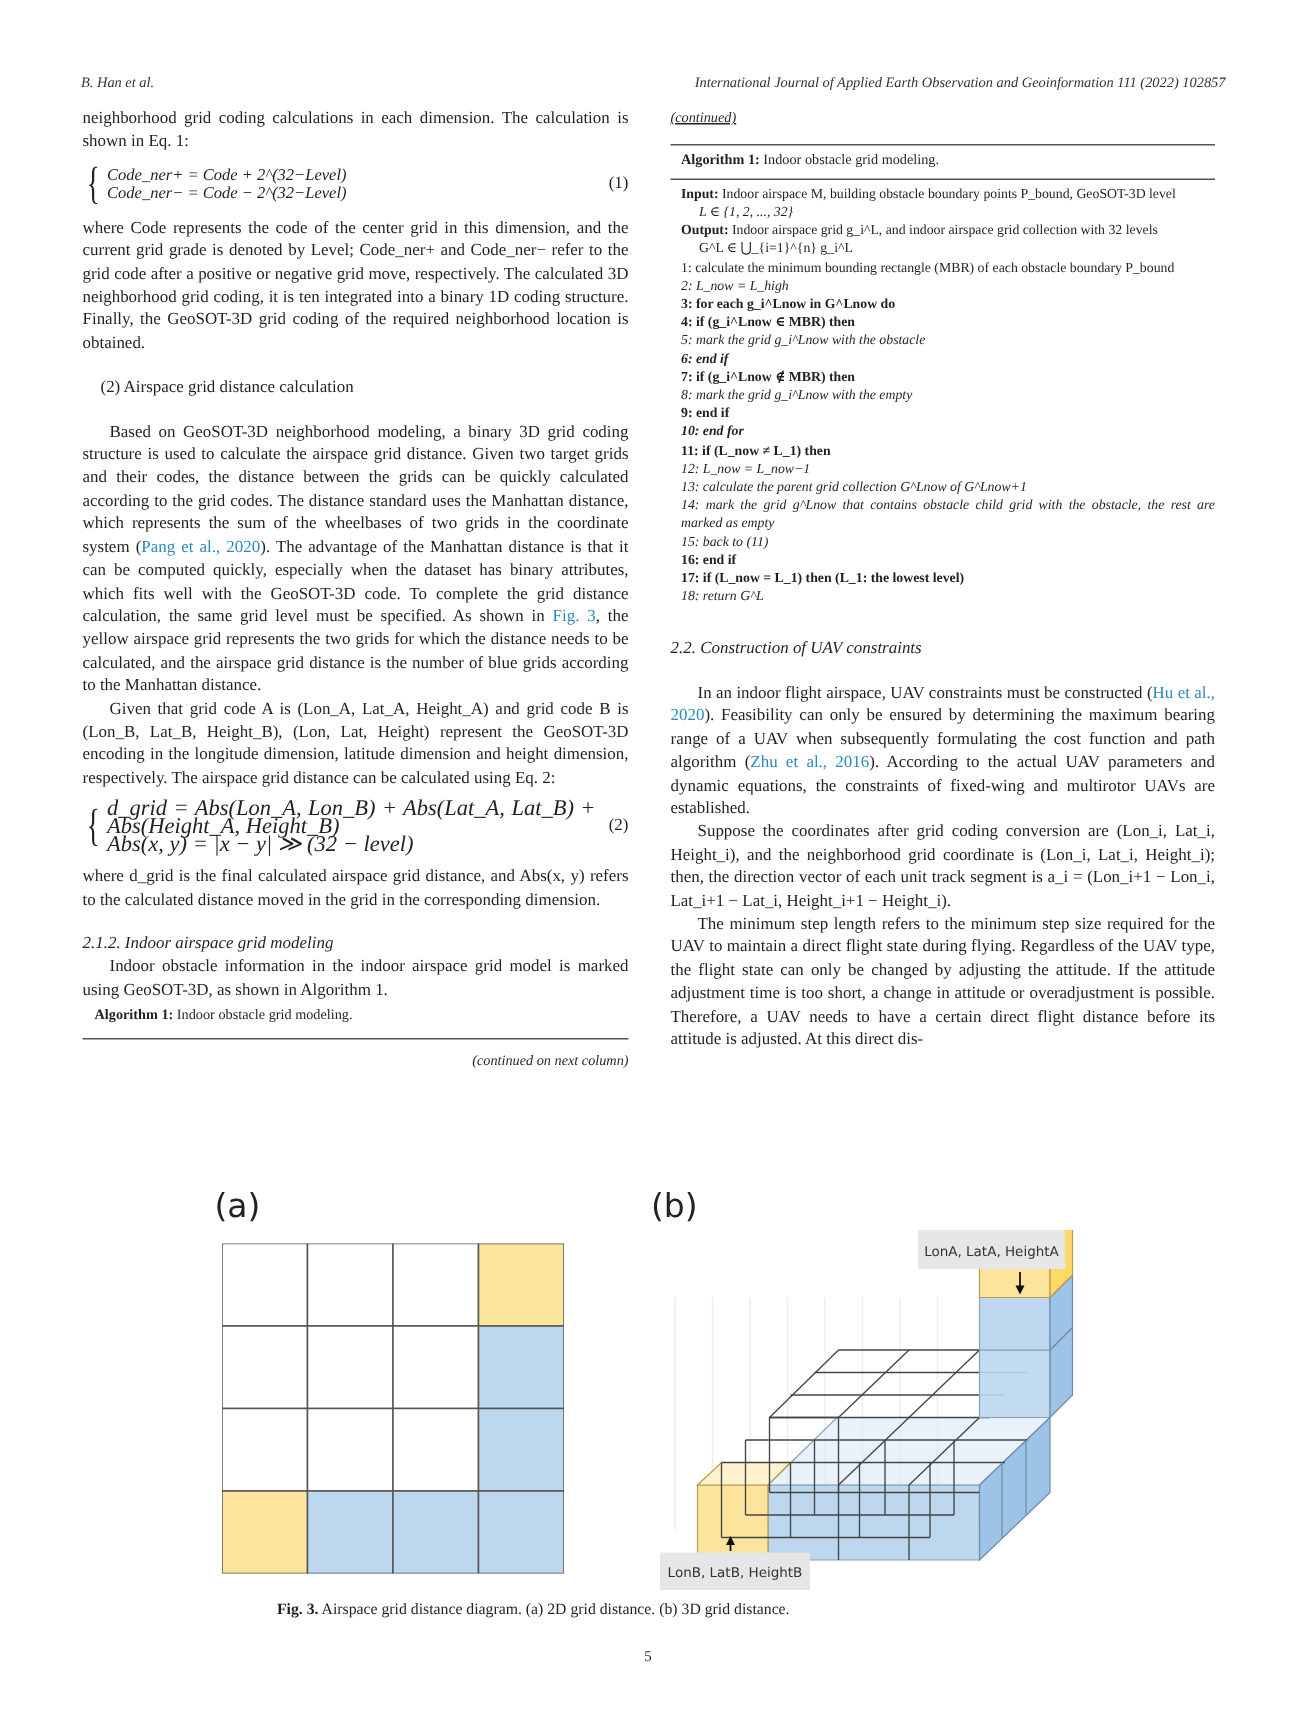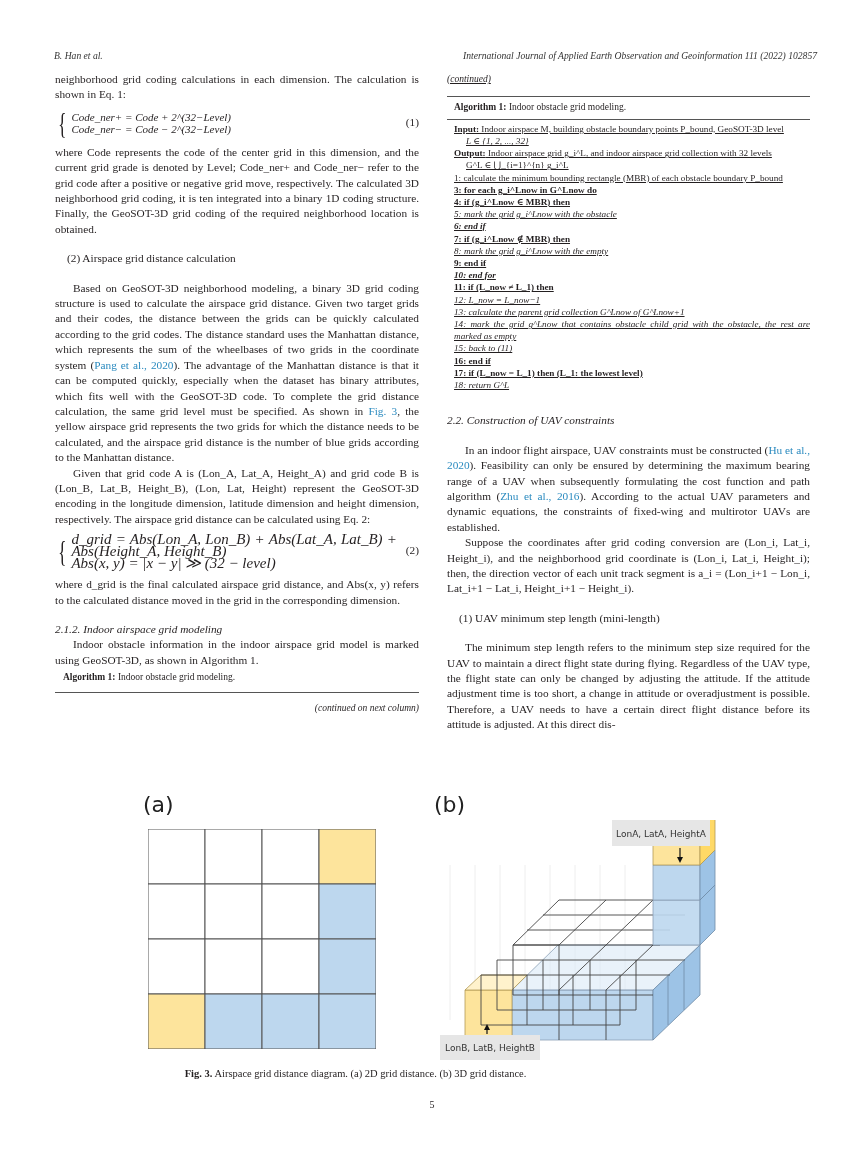--- a/index.html
+++ b/index.html
@@ -19,21 +19,21 @@
   .eq { position: relative; display: flex; align-items: center; font-style: italic; margin: 6px 0 8px 0; }
   .eq .brace { font-size: 30px; line-height: 28px; font-style: normal; font-weight: lighter; margin-right: 2px; transform: scaleX(0.6); }
   .eq .lines { flex: 1; line-height: 12px; font-size: 11px; }
   .eq .num { font-style: normal; width: 22px; text-align: right; }
   .subhead { margin: 14px 0 14px 12px; }
   .sec { font-style: italic; margin-top: 12px; }
   .algo-cap { font-size: 9.5px; margin-left: 8px; margin-top: 2px; }
   .rule { border-top: 1px solid #555; }
   .contnext { font-size: 9.5px; font-style: italic; text-align: right; margin-top: 8px; }
   .continued { font-size: 9.5px; font-style: italic; margin-bottom: 9px; text-decoration: underline; }
-  .algo { font-size: 9.2px; line-height: 12.2px; padding-left: 7px; text-decoration: underline; }
+  .algo { font-size: 9.2px; line-height: 12.2px; padding-left: 7px; }
   .algo .ln { display: block; }
   .algo .hang { padding-left: 12px; }
   .algo-head { border-top: 1px solid #555; border-bottom: 1px solid #555; padding: 3px 7px; font-size: 9.5px; margin-bottom: 3px; }
   .fig-label { position: absolute; font-family: "DejaVu Sans", sans-serif; font-size: 22px; color: #222; }
   .caption { position: absolute; top: 1068px; left: 0; width: 711px; text-align: center; font-size: 10.5px; }
   .pagenum { position: absolute; top: 1099px; left: 0; width: 864px; text-align: center; font-size: 10px; }
   svg text { font-family: "DejaVu Sans", sans-serif; }
 </style>
 </head>
 <body>
@@ -81,20 +81,21 @@
 
 <div class="col col-right">
   <p class="continued">(continued)</p>
   <div class="algo-head"><span class="b">Algorithm 1:</span><span> Indoor obstacle grid modeling.</span></div>
   <div class="algo">
     <span class="ln"><span class="b">Input:</span><span> Indoor airspace M, building obstacle boundary points P_bound, GeoSOT-3D level</span></span>
     <span class="ln hang i">L ∈ {1, 2, ..., 32}</span>
     <span class="ln"><span class="b">Output:</span><span> Indoor airspace grid g_i^L, and indoor airspace grid collection with 32 levels</span></span>
     <span class="ln hang">G^L ∈ ⋃_{i=1}^{n} g_i^L</span>
     <span class="ln">1: calculate the minimum bounding rectangle (MBR) of each obstacle boundary P_bound</span>
+    <span class="ln i">2: L_now = L_high</span>
     <span class="ln b">3: for each g_i^Lnow in G^Lnow do</span>
     <span class="ln b">4:    if (g_i^Lnow ∈ MBR) then</span>
     <span class="ln i">5:       mark the grid g_i^Lnow with the obstacle</span>
     <span class="ln b i">6:    end if</span>
     <span class="ln b">7:    if (g_i^Lnow ∉ MBR) then</span>
     <span class="ln i">8:       mark the grid g_i^Lnow with the empty</span>
     <span class="ln b">9:    end if</span>
     <span class="ln b i">10: end for</span>
     <span class="ln b">11: if (L_now ≠ L_1) then</span>
     <span class="ln i">12:    L_now = L_now−1</span>
@@ -105,21 +106,20 @@
     <span class="ln b">17: if (L_now = L_1) then (L_1: the lowest level)</span>
     <span class="ln i">18:    return G^L</span>
   </div>
 
   <p class="sec" style="margin-top:22px;">2.2.  Construction of UAV constraints</p>
 
   <p class="ind" style="margin-top:14px;"><span>In an indoor flight airspace, UAV constraints must be constructed (</span><span class="link">Hu et al., 2020</span><span>). Feasibility can only be ensured by determining the maximum bearing range of a UAV when subsequently formulating the cost function and path algorithm (</span><span class="link">Zhu et al., 2016</span><span>). According to the actual UAV parameters and dynamic equations, the constraints of fixed-wing and multirotor UAVs are established.</span></p>
 
   <p class="ind">Suppose the coordinates after grid coding conversion are (Lon_i, Lat_i, Height_i), and the neighborhood grid coordinate is (Lon_i, Lat_i, Height_i); then, the direction vector of each unit track segment is a_i = (Lon_i+1 − Lon_i, Lat_i+1 − Lat_i, Height_i+1 − Height_i).</p>
 
-  <p class="subhead">(1)  UAV minimum step length (mini-length)</p>
 
   <p class="ind">The minimum step length refers to the minimum step size required for the UAV to maintain a direct flight state during flying. Regardless of the UAV type, the flight state can only be changed by adjusting the attitude. If the attitude adjustment time is too short, a change in attitude or overadjustment is possible. Therefore, a UAV needs to have a certain direct flight distance before its attitude is adjusted. At this direct dis-</p>
 </div>
 
 <div class="fig-label" style="left:143px; top:792px;">(a)</div>
 <div class="fig-label" style="left:434px; top:792px;">(b)</div>
 
 <svg id="grid2d" style="position:absolute; left:148px; top:829px;" width="228" height="220" viewBox="0 0 228 220">
     <rect x="0" y="0" width="57" height="55" fill="#ffffff" stroke="#555" stroke-width="1"></rect>
     <rect x="57" y="0" width="57" height="55" fill="#ffffff" stroke="#555" stroke-width="1"></rect>

